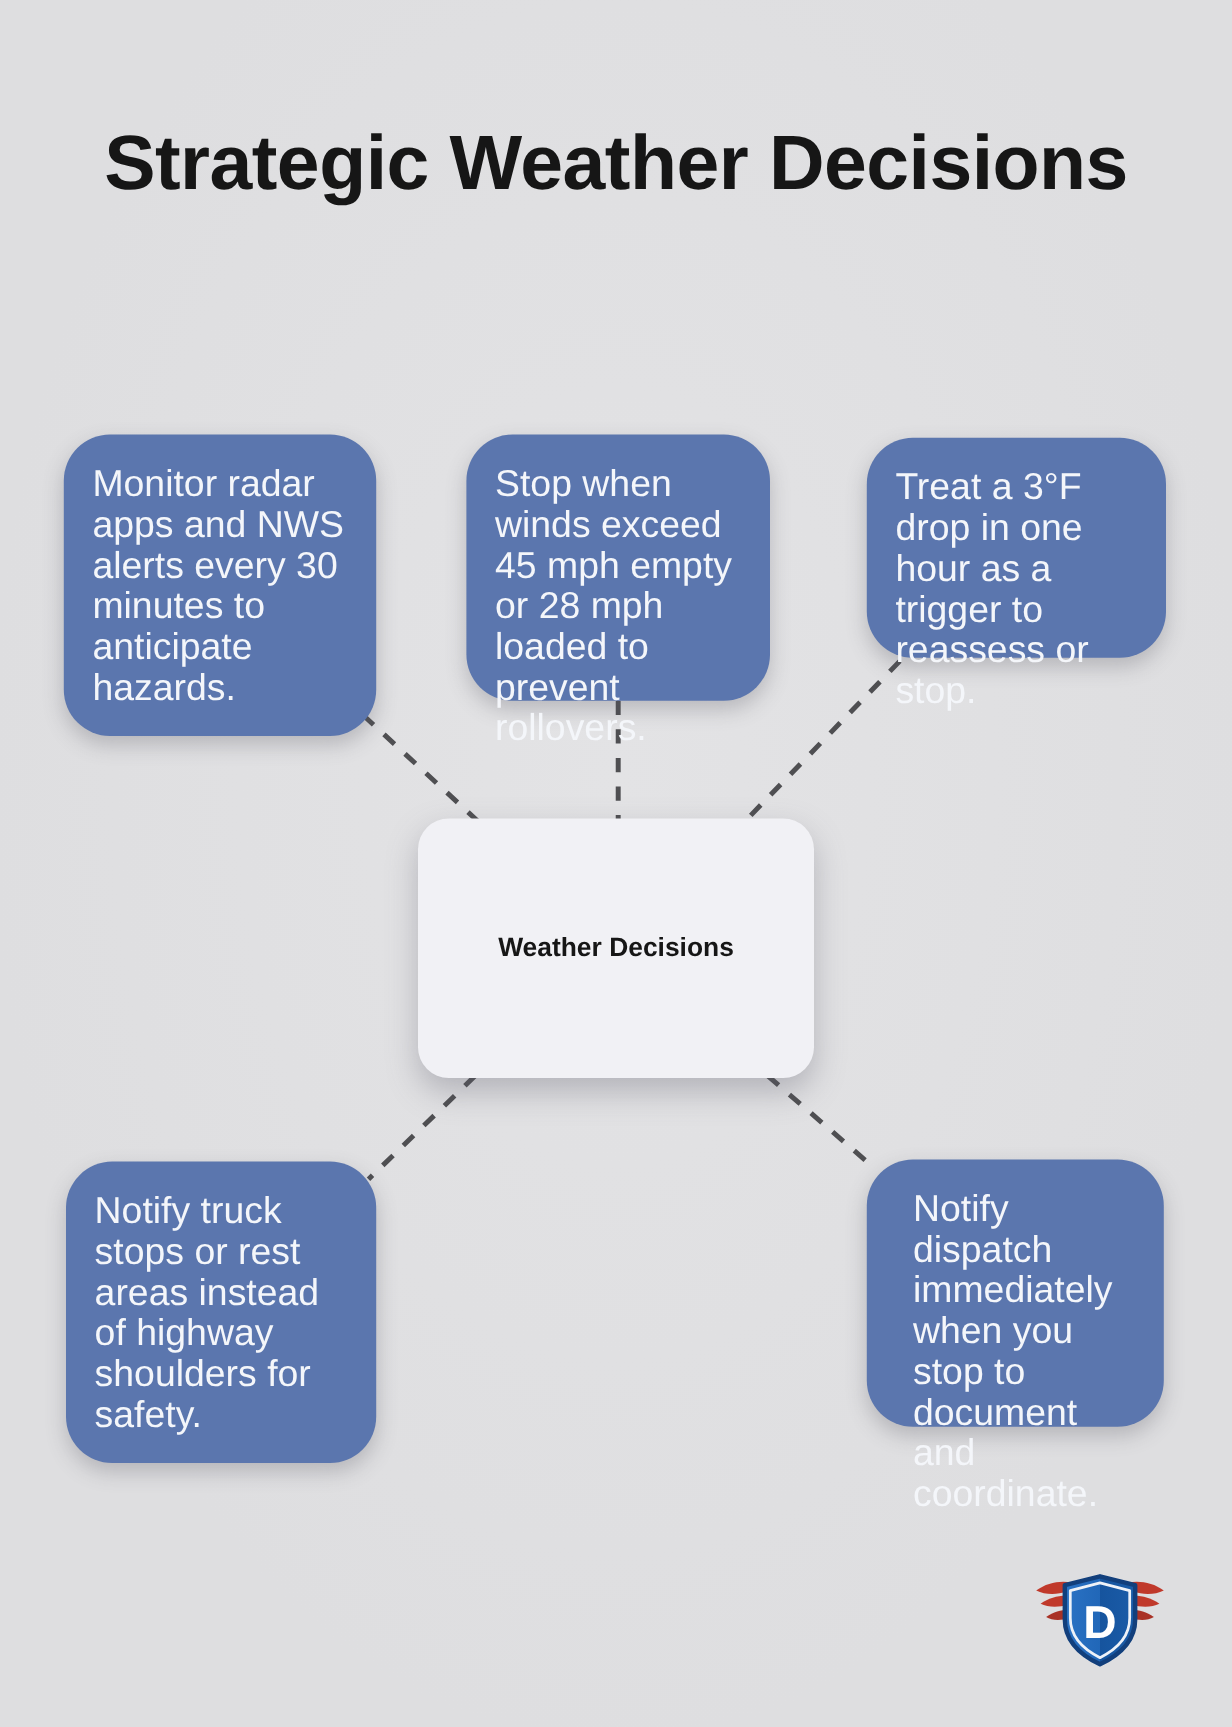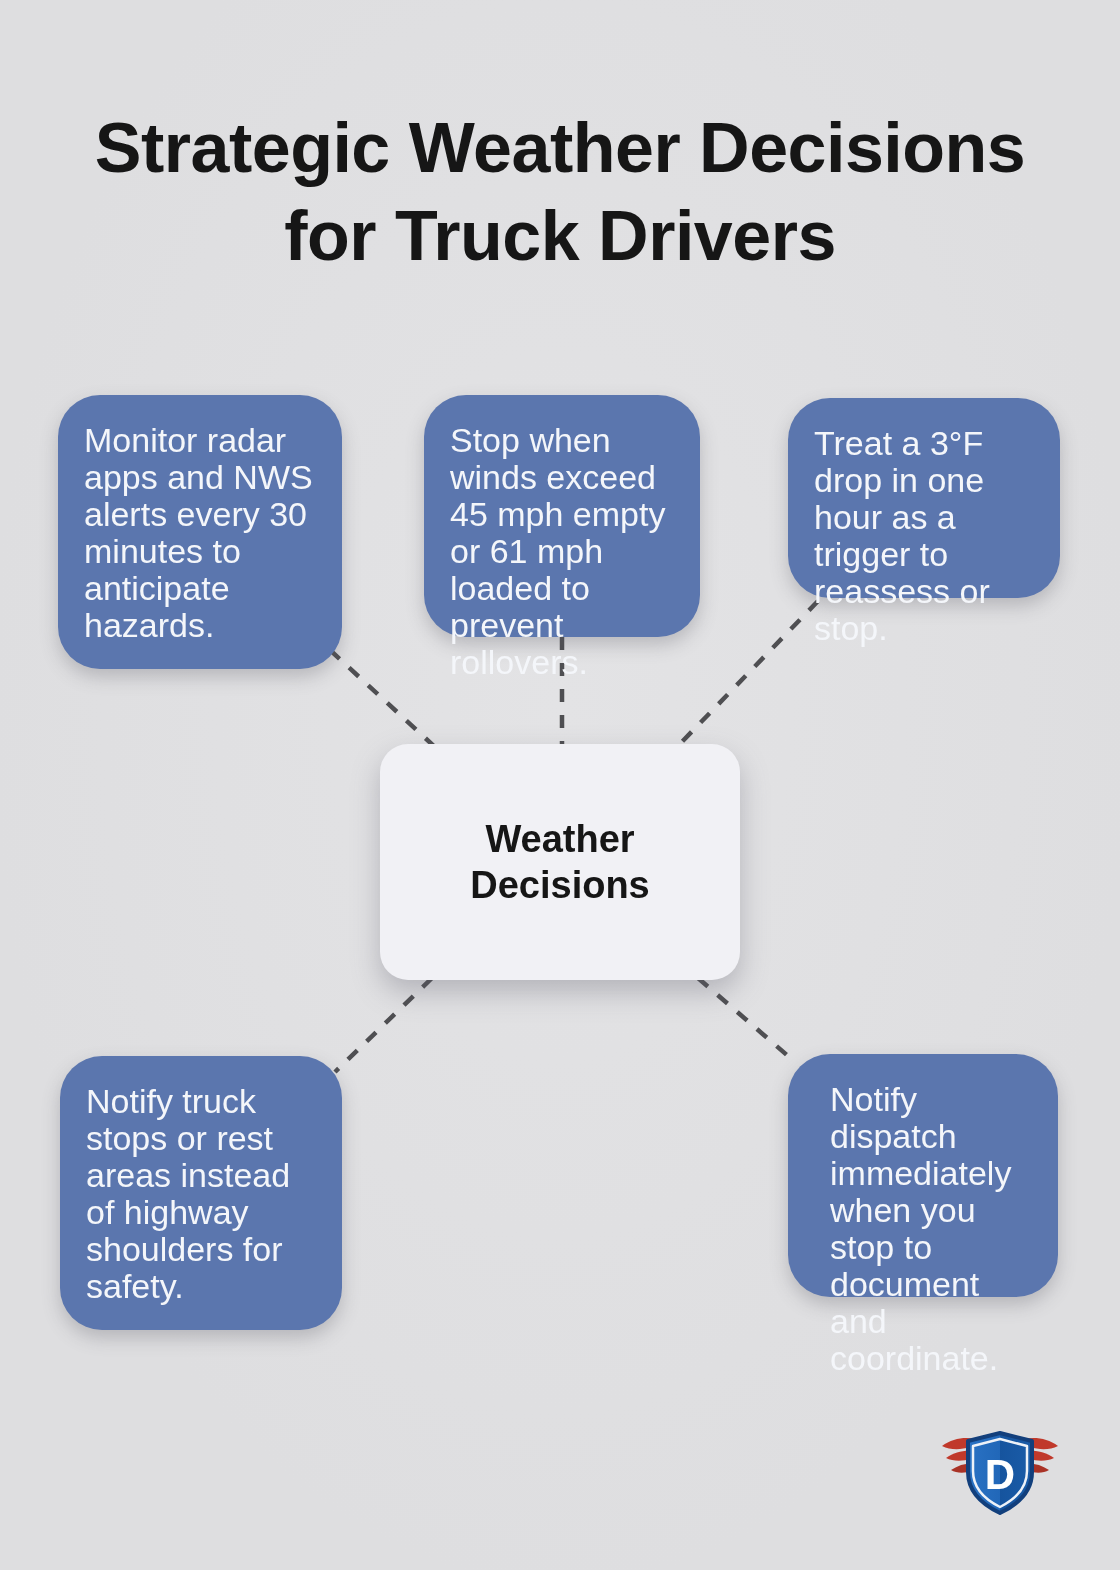--- a/index.html
+++ b/index.html
@@ -54,21 +54,21 @@
   .center-node{
     position:absolute;left:380px;top:744px;width:360px;height:236px;
     background:var(--center-bg);
     border-radius:28px;
     box-shadow:0 12px 28px rgba(95,95,110,0.35);
     display:flex;align-items:center;justify-content:center;
   }
   .center-label{
     width:220px;
     text-align:center;
-    font-size:38px;font-weight:700;line-height:46px;
+    font-size:24px;font-weight:700;line-height:46px;
     color:var(--center-text);
   }
   .brand-logo{
     position:absolute;left:938px;top:1430px;width:124px;height:88px;
   }
 </style>
 </head>
 <body>
 
 <div class="canvas">
@@ -76,28 +76,27 @@
   <svg class="connector-layer" viewBox="0 0 1120 1570" xmlns="http://www.w3.org/2000/svg" aria-hidden="true">
     <line x1="330" y1="650" x2="436" y2="748"></line>
     <line x1="562" y1="637" x2="562" y2="746"></line>
     <line x1="818" y1="601" x2="676" y2="748"></line>
     <line x1="432" y1="978" x2="335" y2="1072"></line>
     <line x1="698" y1="978" x2="795" y2="1062"></line>
   </svg>
 
   <div class="title">
     <div>Strategic Weather Decisions</div>
-    <div>for Truck Drivers</div>
   </div>
 
   <div class="node node-1">
     <span>Monitor radar apps and NWS alerts every 30 minutes to anticipate hazards.</span>
   </div>
   <div class="node node-2">
-    <span>Stop when winds exceed 45 mph empty or 61 mph loaded to prevent rollovers.</span>
+    <span>Stop when winds exceed 45 mph empty or 28 mph loaded to prevent rollovers.</span>
   </div>
   <div class="node node-3">
     <span>Treat a 3°F drop in one hour as a trigger to reassess or stop.</span>
   </div>
   <div class="node node-4">
     <span>Notify truck stops or rest areas instead of highway shoulders for safety.</span>
   </div>
   <div class="node node-5">
     <span>Notify dispatch immediately when you stop to document and coordinate.</span>
   </div>

